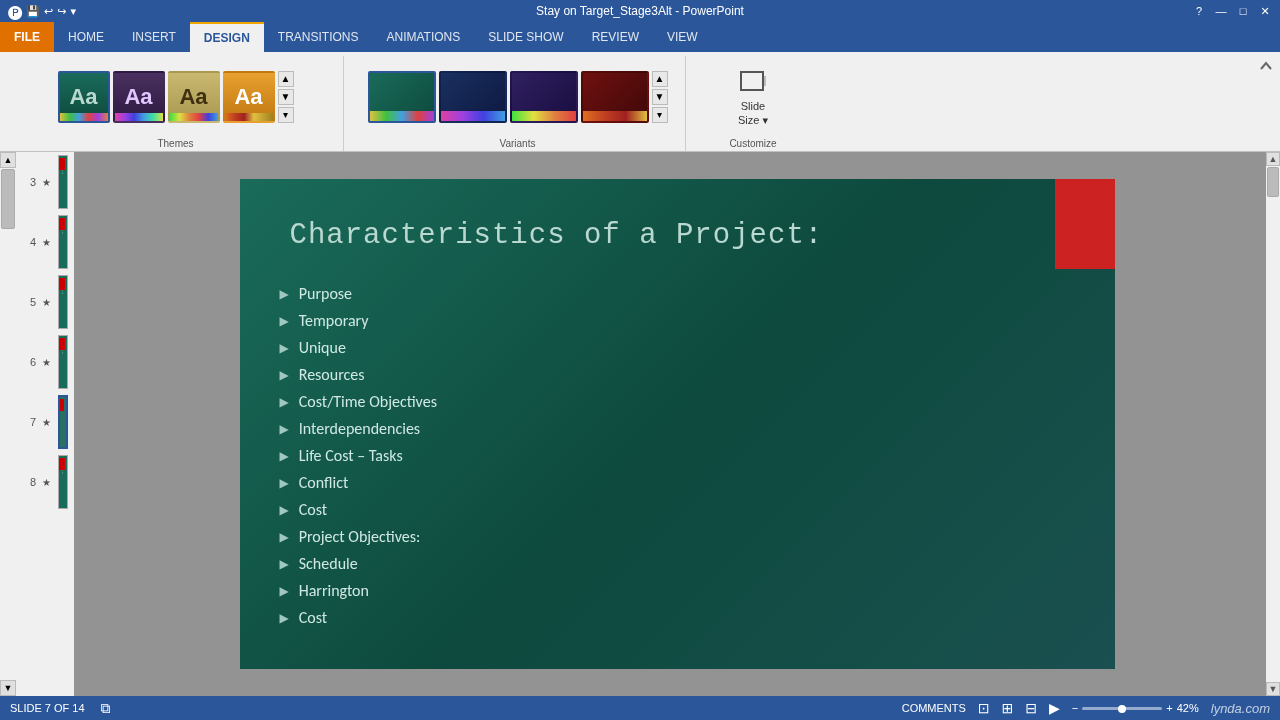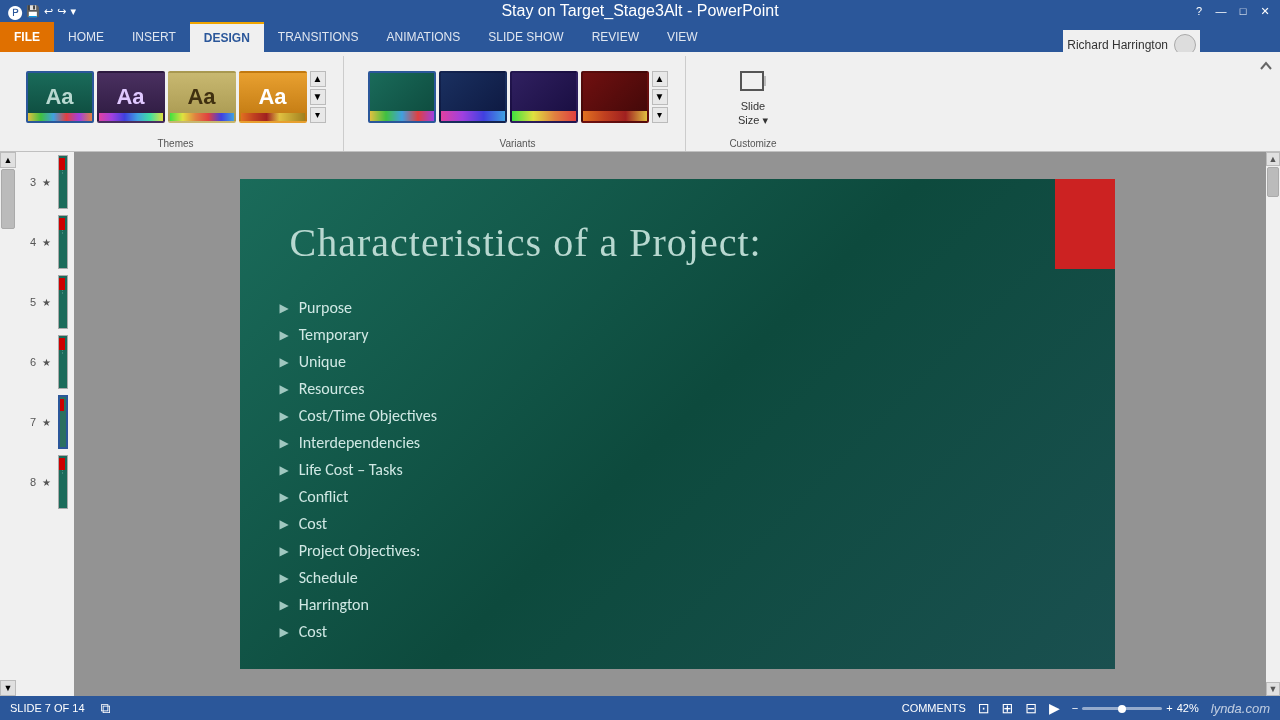--- a/index.html
+++ b/index.html
@@ -1,38 +1,38 @@
 <!DOCTYPE html>
 <html><head>
   <meta charset="utf-8">
   <style>
     * { margin: 0; padding: 0; box-sizing: border-box; }
     body { width: 1280px; height: 720px; overflow: hidden; font-family: 'Segoe UI', Arial, sans-serif; background: #f0f0f0; font-size: 12px; }
 
     
     #title-bar { height: 22px; background: #2b579a; display: flex; align-items: center; justify-content: space-between; padding: 0 8px; color: white; font-size: 11px; }
     #title-bar .left-icons { display: flex; gap: 4px; align-items: center; }
-    #title-bar .center-title { position: absolute; left: 50%; transform: translateX(-50%); font-size: 16px; }
+    #title-bar .center-title { position: absolute; left: 50%; transform: translateX(-50%); font-size: 12px; }
     #title-bar .right-icons { display: flex; gap: 8px; align-items: center; margin-left: auto; }
     #title-bar .window-btn { width: 14px; height: 14px; display: flex; align-items: center; justify-content: center; font-size: 11px; cursor: pointer; }
 
     
     #ribbon-tabs { height: 30px; background: #2b579a; display: flex; align-items: flex-end; padding-left: 0; }
     .ribbon-tab { padding: 5px 14px; font-size: 12px; cursor: pointer; color: rgba(255,255,255,0.85); background: transparent; border: none; height: 100%; display: flex; align-items: center; }
     .ribbon-tab.active { background: #f0f0f0; color: #2b579a; font-weight: 600; border-top: 2px solid #f0a500; }
     .ribbon-tab.file { background: #e07000; color: white; padding: 5px 14px; font-weight: 600; }
 
     
     #ribbon { height: 100px; background: #f0f0f0; border-bottom: 1px solid #c0c0c0; display: flex; align-items: stretch; padding: 4px 4px 0; gap: 2px; position: relative; }
     .ribbon-group { display: flex; flex-direction: column; align-items: center; border-right: 1px solid #ccc; padding: 2px 8px 16px; min-width: 60px; position: relative; }
     .ribbon-group-label { position: absolute; bottom: 2px; font-size: 10px; color: #555; white-space: nowrap; }
     .ribbon-group-content { display: flex; gap: 3px; align-items: center; flex: 1; }
 
     
-    .theme-thumb { width: 68px; height: 52px; border: 2px solid transparent; cursor: pointer; display: flex; align-items: center; justify-content: center; font-size: 22px; font-weight: bold; border-radius: 2px; position: relative; overflow: hidden; }
+    .theme-thumb { width: 52px; height: 52px; border: 2px solid transparent; cursor: pointer; display: flex; align-items: center; justify-content: center; font-size: 22px; font-weight: bold; border-radius: 2px; position: relative; overflow: hidden; }
     .theme-thumb.selected { border-color: #2b579a; }
     .theme-thumb .aa-text { font-size: 22px; font-weight: bold; }
     .theme-bar { height: 8px; width: 100%; position: absolute; bottom: 0; left: 0; }
 
     
     .variant-thumb { width: 68px; height: 52px; border: 2px solid transparent; cursor: pointer; border-radius: 2px; overflow: hidden; }
 
     
     .scroll-arrows { display: flex; flex-direction: column; justify-content: space-between; height: 52px; }
     .scroll-arrow { width: 16px; height: 16px; background: #e8e8e8; border: 1px solid #bbb; display: flex; align-items: center; justify-content: center; cursor: pointer; font-size: 10px; }
@@ -50,21 +50,21 @@
     .slide-num { font-size: 11px; color: #555; width: 14px; text-align: right; flex-shrink: 0; }
     .slide-star { font-size: 10px; color: #555; width: 10px; flex-shrink: 0; }
     .slide-thumb-container { border: 1px solid #aaa; flex: 1; height: 54px; overflow: hidden; background: #1a6b5a; position: relative; }
     .slide-thumb-red { position: absolute; top: 2px; right: 2px; width: 8px; height: 12px; background: #c00; }
     .scroll-v-btn { width: 16px; height: 16px; background: #e0e0e0; border: 1px solid #bbb; display: flex; align-items: center; justify-content: center; cursor: pointer; font-size: 9px; }
 
     
     #canvas-area { flex: 1; background: #939393; display: flex; align-items: center; justify-content: center; position: relative; overflow: hidden; }
     .slide-canvas { width: 875px; height: 490px; background: linear-gradient(135deg, #1a6b5a 0%, #0d4a3d 50%, #1a5050 100%); position: relative; display: flex; flex-direction: column; }
     .slide-canvas .red-accent { position: absolute; top: 0; right: 0; width: 60px; height: 90px; background: #cc2222; }
-    .slide-title { color: #b8d8d0; font-size: 40px; font-weight: 300; padding: 40px 50px 20px; font-family: Liberation Serif, serif; letter-spacing: 1px; }
+    .slide-title { color: #b8d8d0; font-size: 29px; font-weight: 300; padding: 40px 50px 20px; font-family: Liberation Mono, monospace; letter-spacing: 1px; }
     .slide-content { padding: 10px 40px; display: flex; flex-direction: column; gap: 4px; }
     .bullet-item { display: flex; align-items: center; gap: 10px; color: #d0e8e4; font-size: 16px; font-family: 'Calibri', Arial, sans-serif; padding: 2px 0; }
     .bullet-arrow { color: #a0c8c0; font-size: 12px; }
 
     
     #status-bar { height: 24px; background: #2b579a; display: flex; align-items: center; padding: 0 10px; color: white; font-size: 11px; gap: 16px; }
     #status-bar .right-side { margin-left: auto; display: flex; align-items: center; gap: 12px; }
 
     
     .zoom-area { display: flex; align-items: center; gap: 4px; }
@@ -124,24 +124,20 @@
   <div class="ribbon-tab file">FILE</div>
   <div class="ribbon-tab">HOME</div>
   <div class="ribbon-tab">INSERT</div>
   <div class="ribbon-tab active">DESIGN</div>
   <div class="ribbon-tab">TRANSITIONS</div>
   <div class="ribbon-tab">ANIMATIONS</div>
   <div class="ribbon-tab">SLIDE SHOW</div>
   <div class="ribbon-tab">REVIEW</div>
   <div class="ribbon-tab">VIEW</div>
 
-  <div class="user-area">
-    <span>Richard Harrington</span>
-    <span style="width:22px;height:22px;border-radius:50%;background:#ddd;display:inline-block;border:1px solid #aaa;"></span>
-  </div>
 </div>
 
 <div id="ribbon">
 
   <div class="ribbon-group" style="min-width:340px; padding-right:4px;">
     <div class="ribbon-group-content">
 
       <div class="theme-thumb t1 selected">
         <span class="aa-text" style="color:#b8d8d0;">Aa</span>
         <div class="theme-bar color-bar1"></div>

